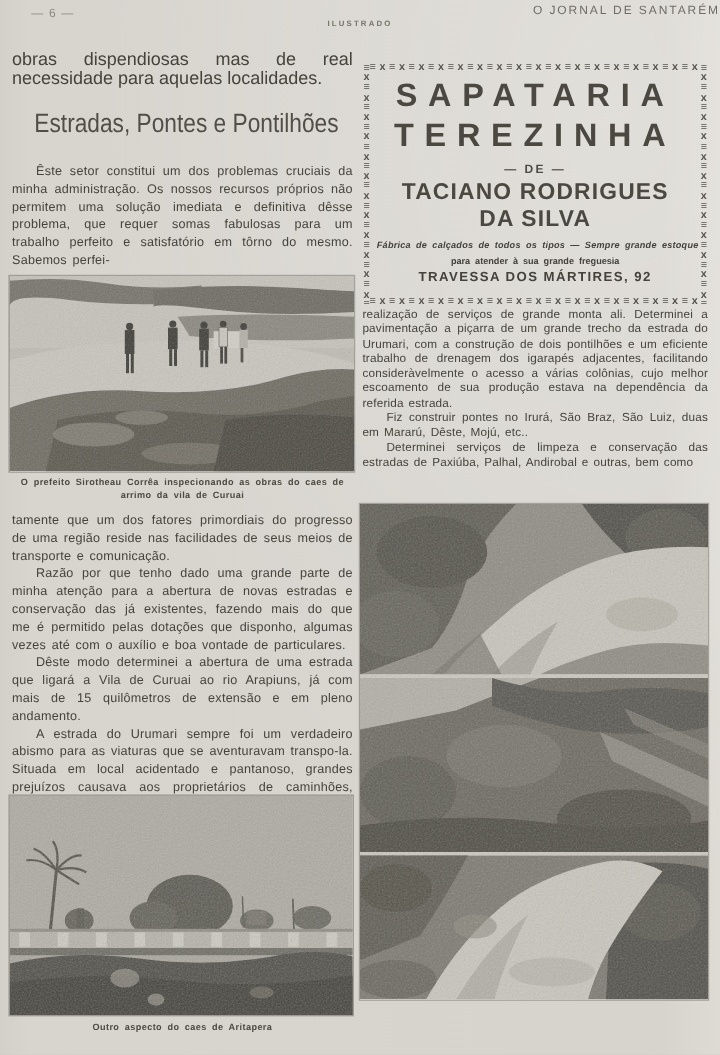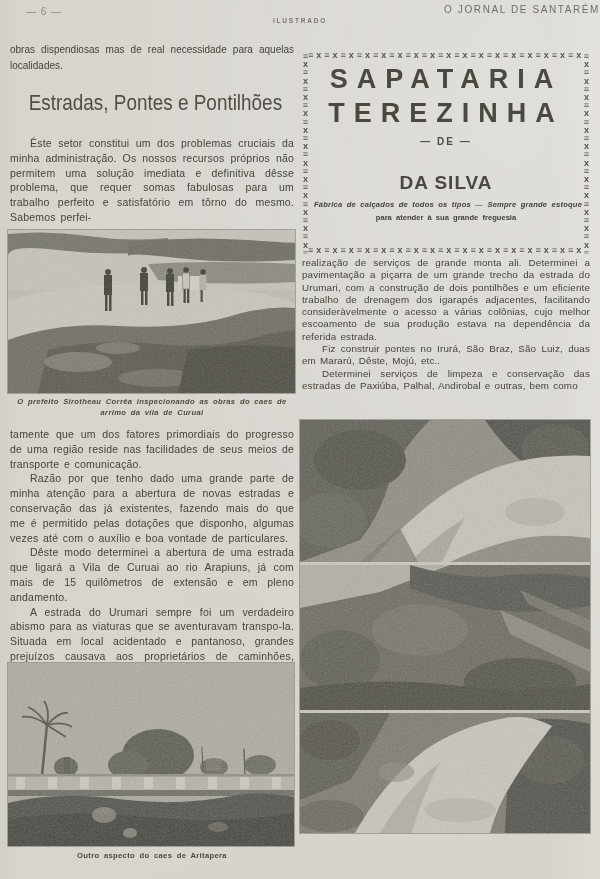--- a/index.html
+++ b/index.html
@@ -31,36 +31,36 @@
     position:absolute;left:0;right:0;top:17px;
     text-align:center;font-size:6.5px;font-weight:bold;letter-spacing:1.8px;
     color:#77756c;
   }
   
   .t{ text-align:justify; color:#45433c; }
   .t p{ margin:0; text-indent:20px; }
   .t p.noindent{ text-indent:0; }
   .left-body{ font-size:10.5px; line-height:14.8px; letter-spacing:.2px; word-spacing:1.5px;}
   .right-body{ font-size:9.8px; line-height:12.3px; letter-spacing:.15px; word-spacing:1.2px;}
-  #intro{ position:absolute; left:10px; top:42px; width:284px; font-size:10px; line-height:16px;}
+  #intro{ position:absolute; left:10px; top:42px; width:284px; font-size:15px; line-height:16px;}
   #headline{ position:absolute; left:8px; top:90px; width:288px; text-align:left;}
   #headline span{
     display:inline-block; transform:scaleX(.86); white-space:nowrap;
     font-size:22px; color:#504e47; letter-spacing:0;
   }
   #p1{ position:absolute; left:10px; top:136px; width:284px;}
   #leftbody2{ position:absolute; left:10px; top:427px; width:284px;}
   #rightbody{ position:absolute; left:302px; top:257px; width:288px;}
   
   .caption{
     position:absolute; text-align:center;
     font-size:7.6px; font-weight:bold; line-height:11px;
     color:#4c4a42; letter-spacing:.35px; word-spacing:2px;
   }
-  #caption1{ left:12px;  top:396px; width:280px;font-style:italic;}
+  #caption1{ left:12px;  top:396px; width:280px;}
   #caption2{ left:10px;  top:850px; width:284px;}
   #caption3{ left:298px; top:838px; width:294px;}
   
   .photo{ position:absolute; overflow:hidden; box-shadow:0 0 0 1px rgba(60,58,52,.35);}
   #photo1{ left:8px;  top:230px; width:287px; height:163px;}
   #photo2{ left:8px;  top:663px; width:286px; height:183px;}
   #photo3{ left:300px; top:420px; width:290px; height:413px;}
   .photo svg{ display:block; }
   
   #ad{
@@ -289,23 +289,25 @@
 x
 ≡
 x
 ≡
 x
 ≡
 x</div>
     <div class="ad-line ad-title" id="ad-title1">SAPATARIA</div>
     <div class="ad-line ad-title" id="ad-title2">TEREZINHA</div>
     <div class="ad-line" id="ad-de">— DE —</div>
+    <div class="ad-line ad-owner" id="ad-owner1">TACIANO RODRIGUES</div>
     <div class="ad-line ad-owner" id="ad-owner2">DA SILVA</div>
     <div class="ad-line" id="ad-tag1">Fábrica de calçados de todos os tipos — Sempre grande estoque</div>
     <div class="ad-line" id="ad-tag2">para atender à sua grande freguesia</div>
+    <div class="ad-line" id="ad-addr">TRAVESSA DOS MÁRTIRES, 92</div>
   </div>
 
   <div id="rightbody" class="t right-body">
     <p class="noindent">realização de serviços de grande monta ali.  Determinei a pavimentação a piçarra de um grande trecho da estrada do Urumari, com a construção de dois pontilhões e um eficiente trabalho de drenagem dos igarapés adjacentes, facilitando consideràvelmente o acesso a várias colônias, cujo melhor escoamento de sua produção estava na dependência da referida estrada.</p>
     <p>Fiz construir pontes no Irurá, São Braz, São Luiz, duas em Mararú, Dêste, Mojú, etc..</p>
     <p>Determinei serviços de limpeza e conservação das estradas de Paxiúba, Palhal, Andirobal e outras, bem como</p>
   </div>
 
   <figure id="photo3" class="photo" style="margin:0">
     <svg width="290" height="413" viewBox="0 0 290 413">

